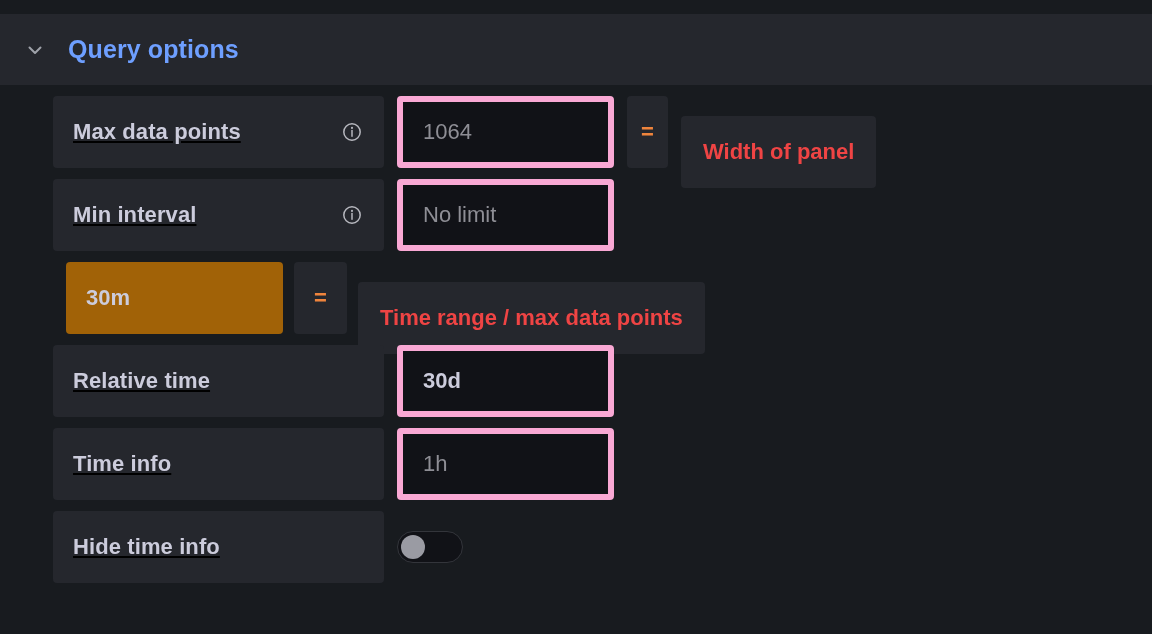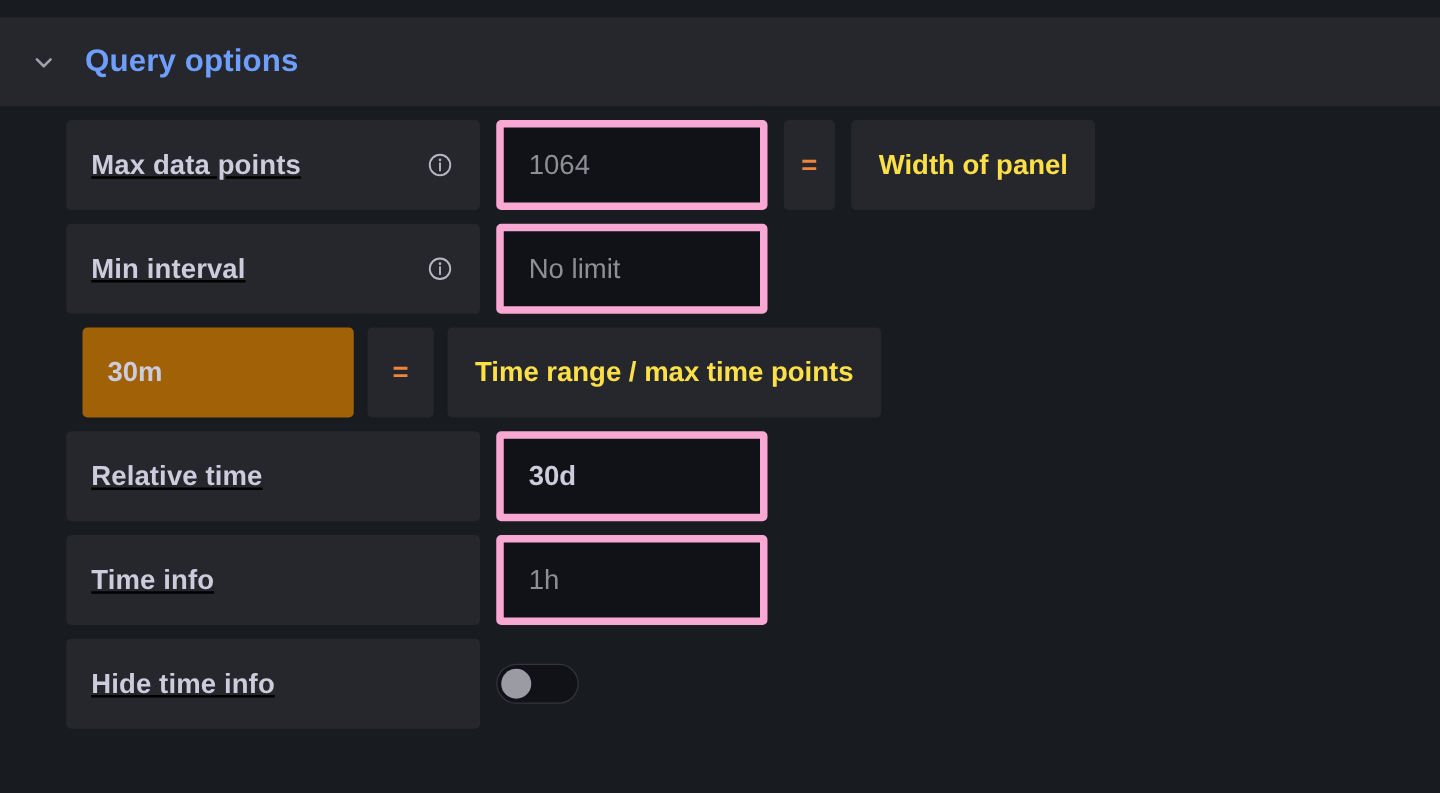--- a/index.html
+++ b/index.html
@@ -165,25 +165,26 @@
   .eq-badge.w-wide   { width: 53px; }
 
   
   .derived {
     height: 72px;
     background: #25272d;
     border-radius: 4px;
     display: flex;
     align-items: center;
     padding: 0 22px;
-    color: #fde047;
+    color: #ef4444;
     font-size: 22px;
     font-weight: bold;
     white-space: nowrap;
     flex: 0 0 auto;
+    margin-top: 20px;
   }
 
   
   .switch-wrap {
     width: 217px;
     height: 72px;
     display: flex;
     align-items: center;
     flex: 0 0 auto;
   }
@@ -256,21 +257,21 @@
       <div class="gap-13"></div>
       <input class="text-input placeholder-shown" type="text" placeholder="No limit" style="">
     </div>
 
     <div class="row">
       <div class="gap-13"></div>
       <div class="readonly-box">30m</div>
       <div class="gap-11"></div>
       <div class="eq-badge w-wide">=</div>
       <div class="gap-11"></div>
-      <div class="derived">Time range / max time points</div>
+      <div class="derived">Time range / max data points</div>
     </div>
 
     <div class="row">
       <div class="row-label">
         <span class="label-text">Relative time</span>
       </div>
       <div class="gap-13"></div>
       <input class="text-input" type="text" value="30d" style="">
     </div>
 

